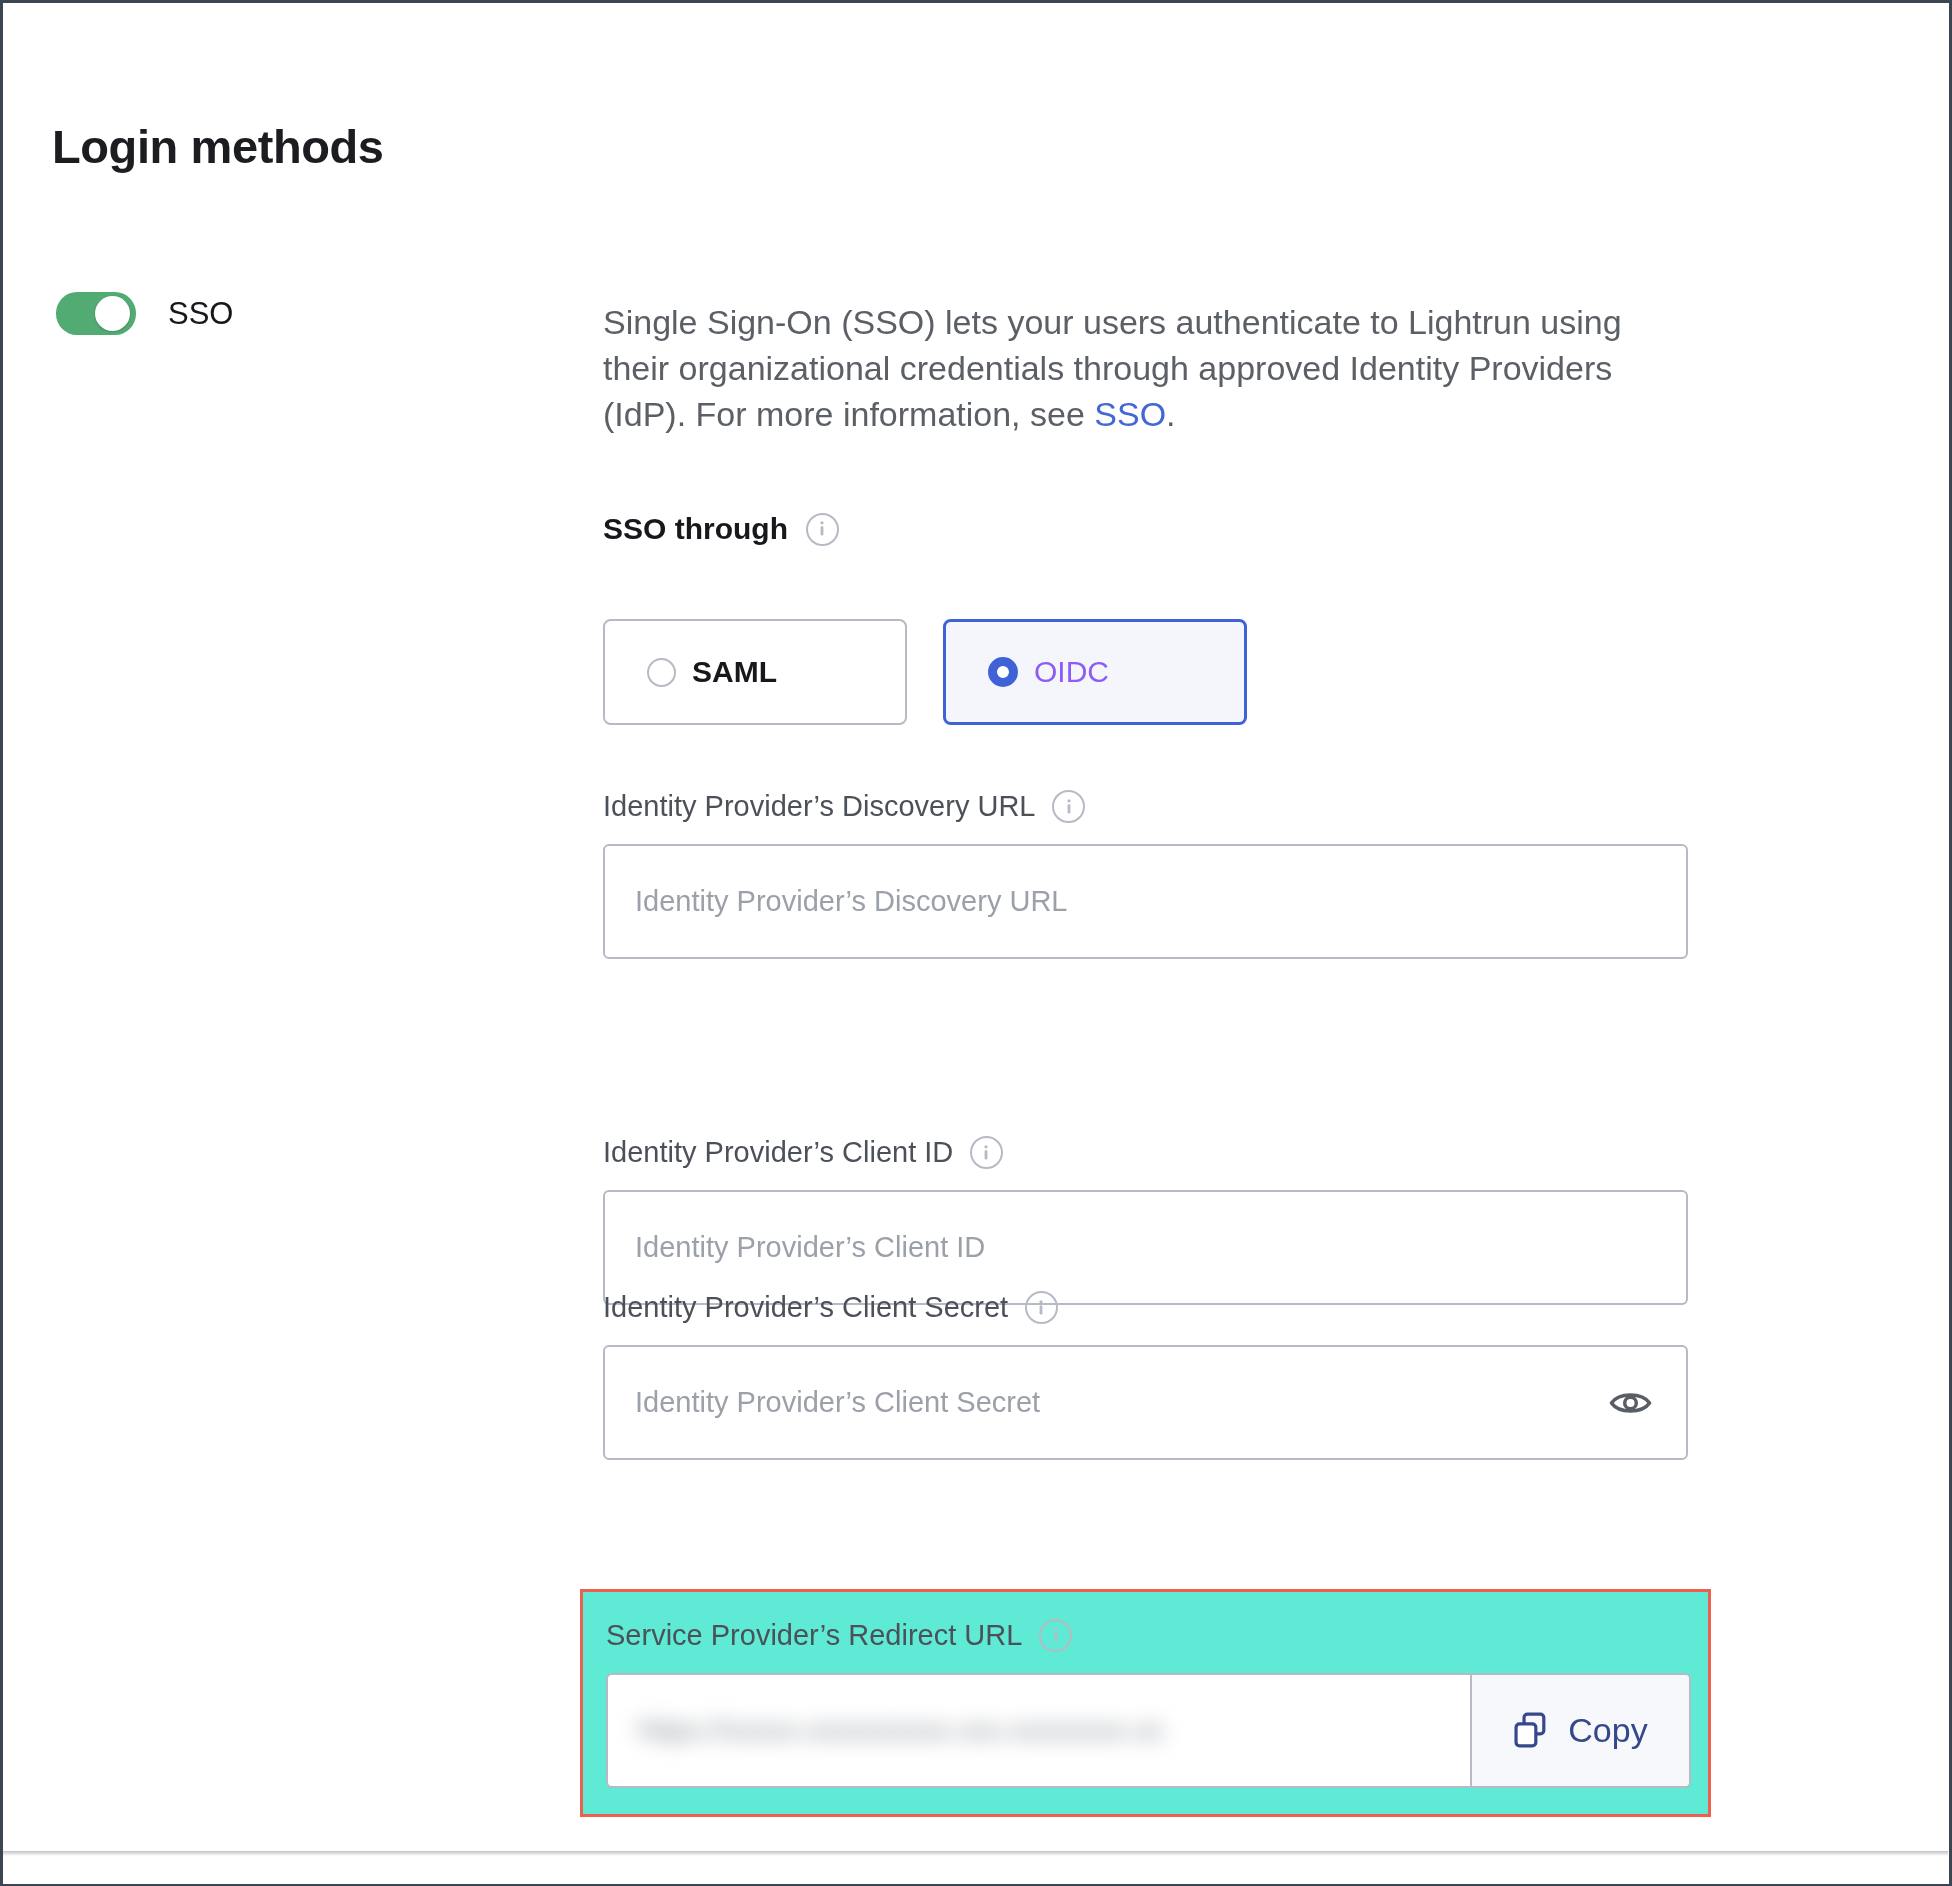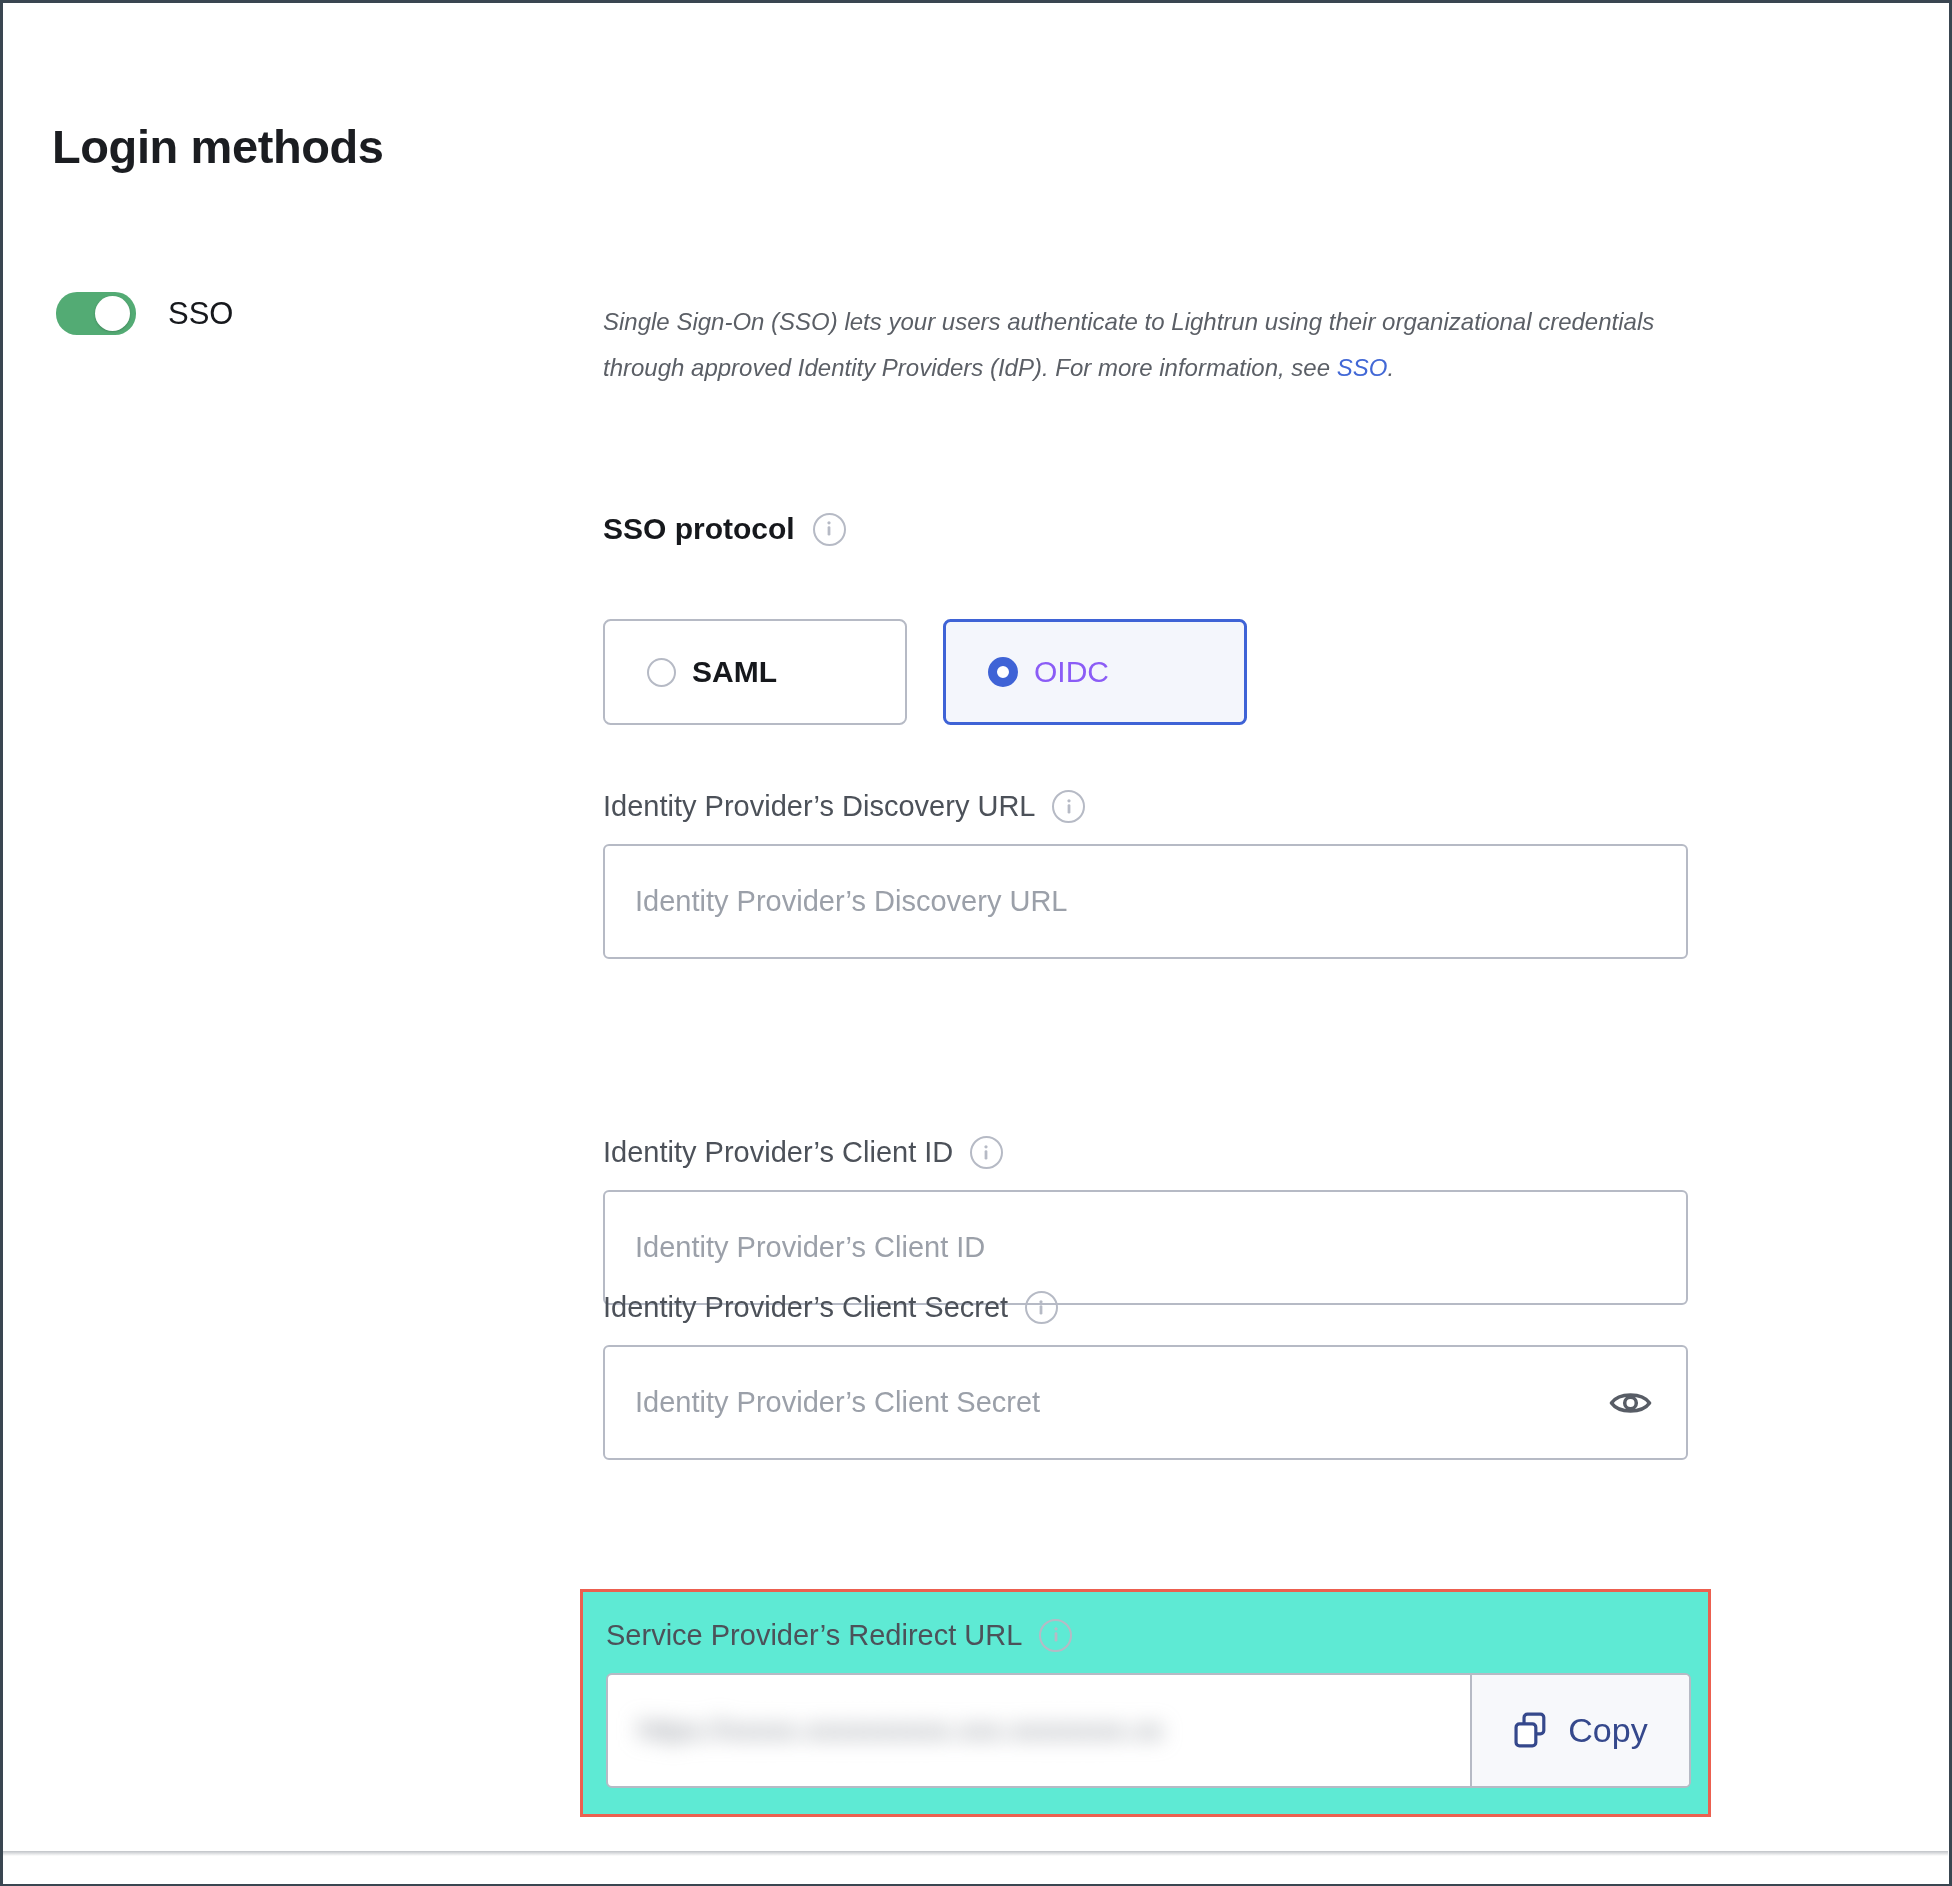--- a/index.html
+++ b/index.html
@@ -92,24 +92,23 @@
     left: 600px;
     top: 0;
     width: 1093px;
   }
 
   .description {
     position: absolute;
     left: 0;
     top: 296px;
     width: 1085px;
-    font-size: 24px;
+    font-size: 34px;
     line-height: 46px;
     color: #5b5f66;
-    font-style: italic;
   }
   .description a.inline-link {
     color: #4268d6;
     text-decoration: none;
   }
 
   
   .section-heading {
     position: absolute;
     left: 0;
@@ -301,21 +300,21 @@
       <div class="knob"></div>
     </div>
     <span class="toggle-label">SSO</span>
   </div>
 
   <div class="content-col">
 
     <p class="description"><span>Single Sign-On (SSO) lets your users authenticate to Lightrun using their organizational credentials through approved Identity Providers (IdP). For more information, see </span><a class="inline-link" href="#">SSO</a><span>.</span></p>
 
     <div class="section-heading">
-      <span class="heading-text">SSO protocol</span>
+      <span class="heading-text">SSO through</span>
       <span class="info-icon">
         <svg width="20" height="20" viewBox="0 0 26 26" aria-hidden="true">
           <circle cx="13" cy="5" r="2.1" fill="#b6bac5"></circle>
           <rect x="11.2" y="9.5" width="3.6" height="12" rx="1.6" fill="#b6bac5"></rect>
         </svg>
       </span>
     </div>
 
     <div class="radio-group">
       <div class="radio-card">

